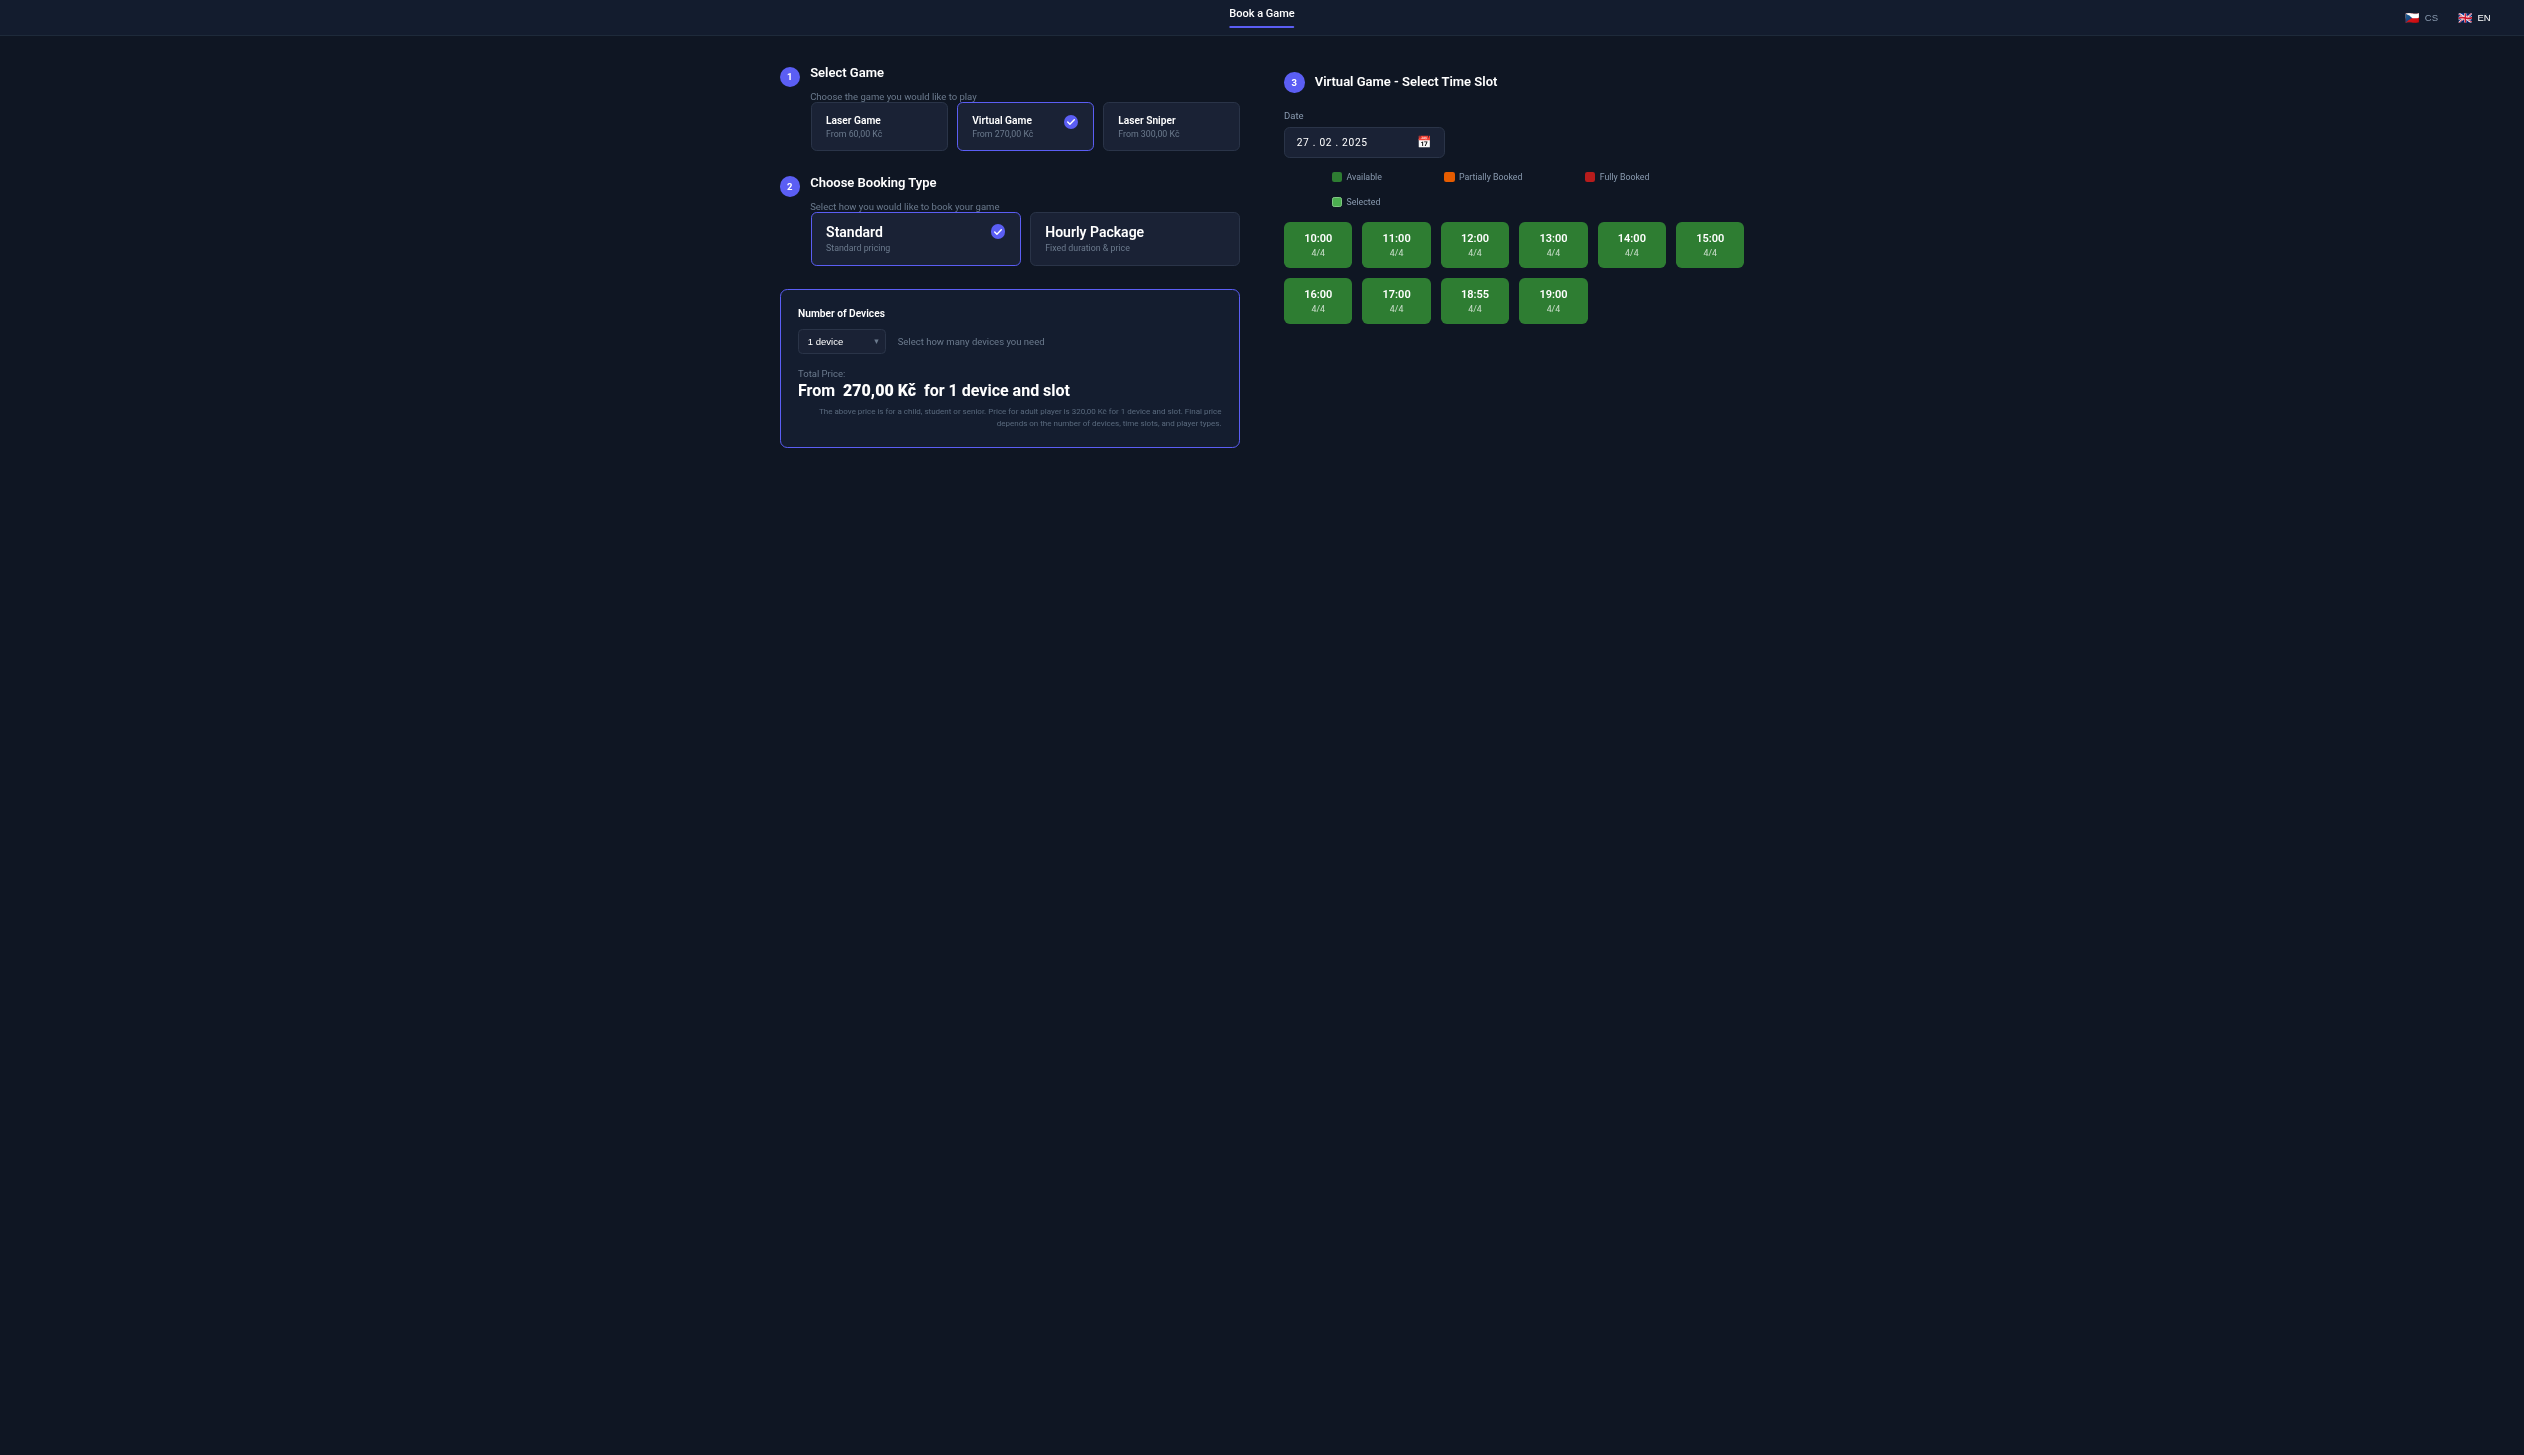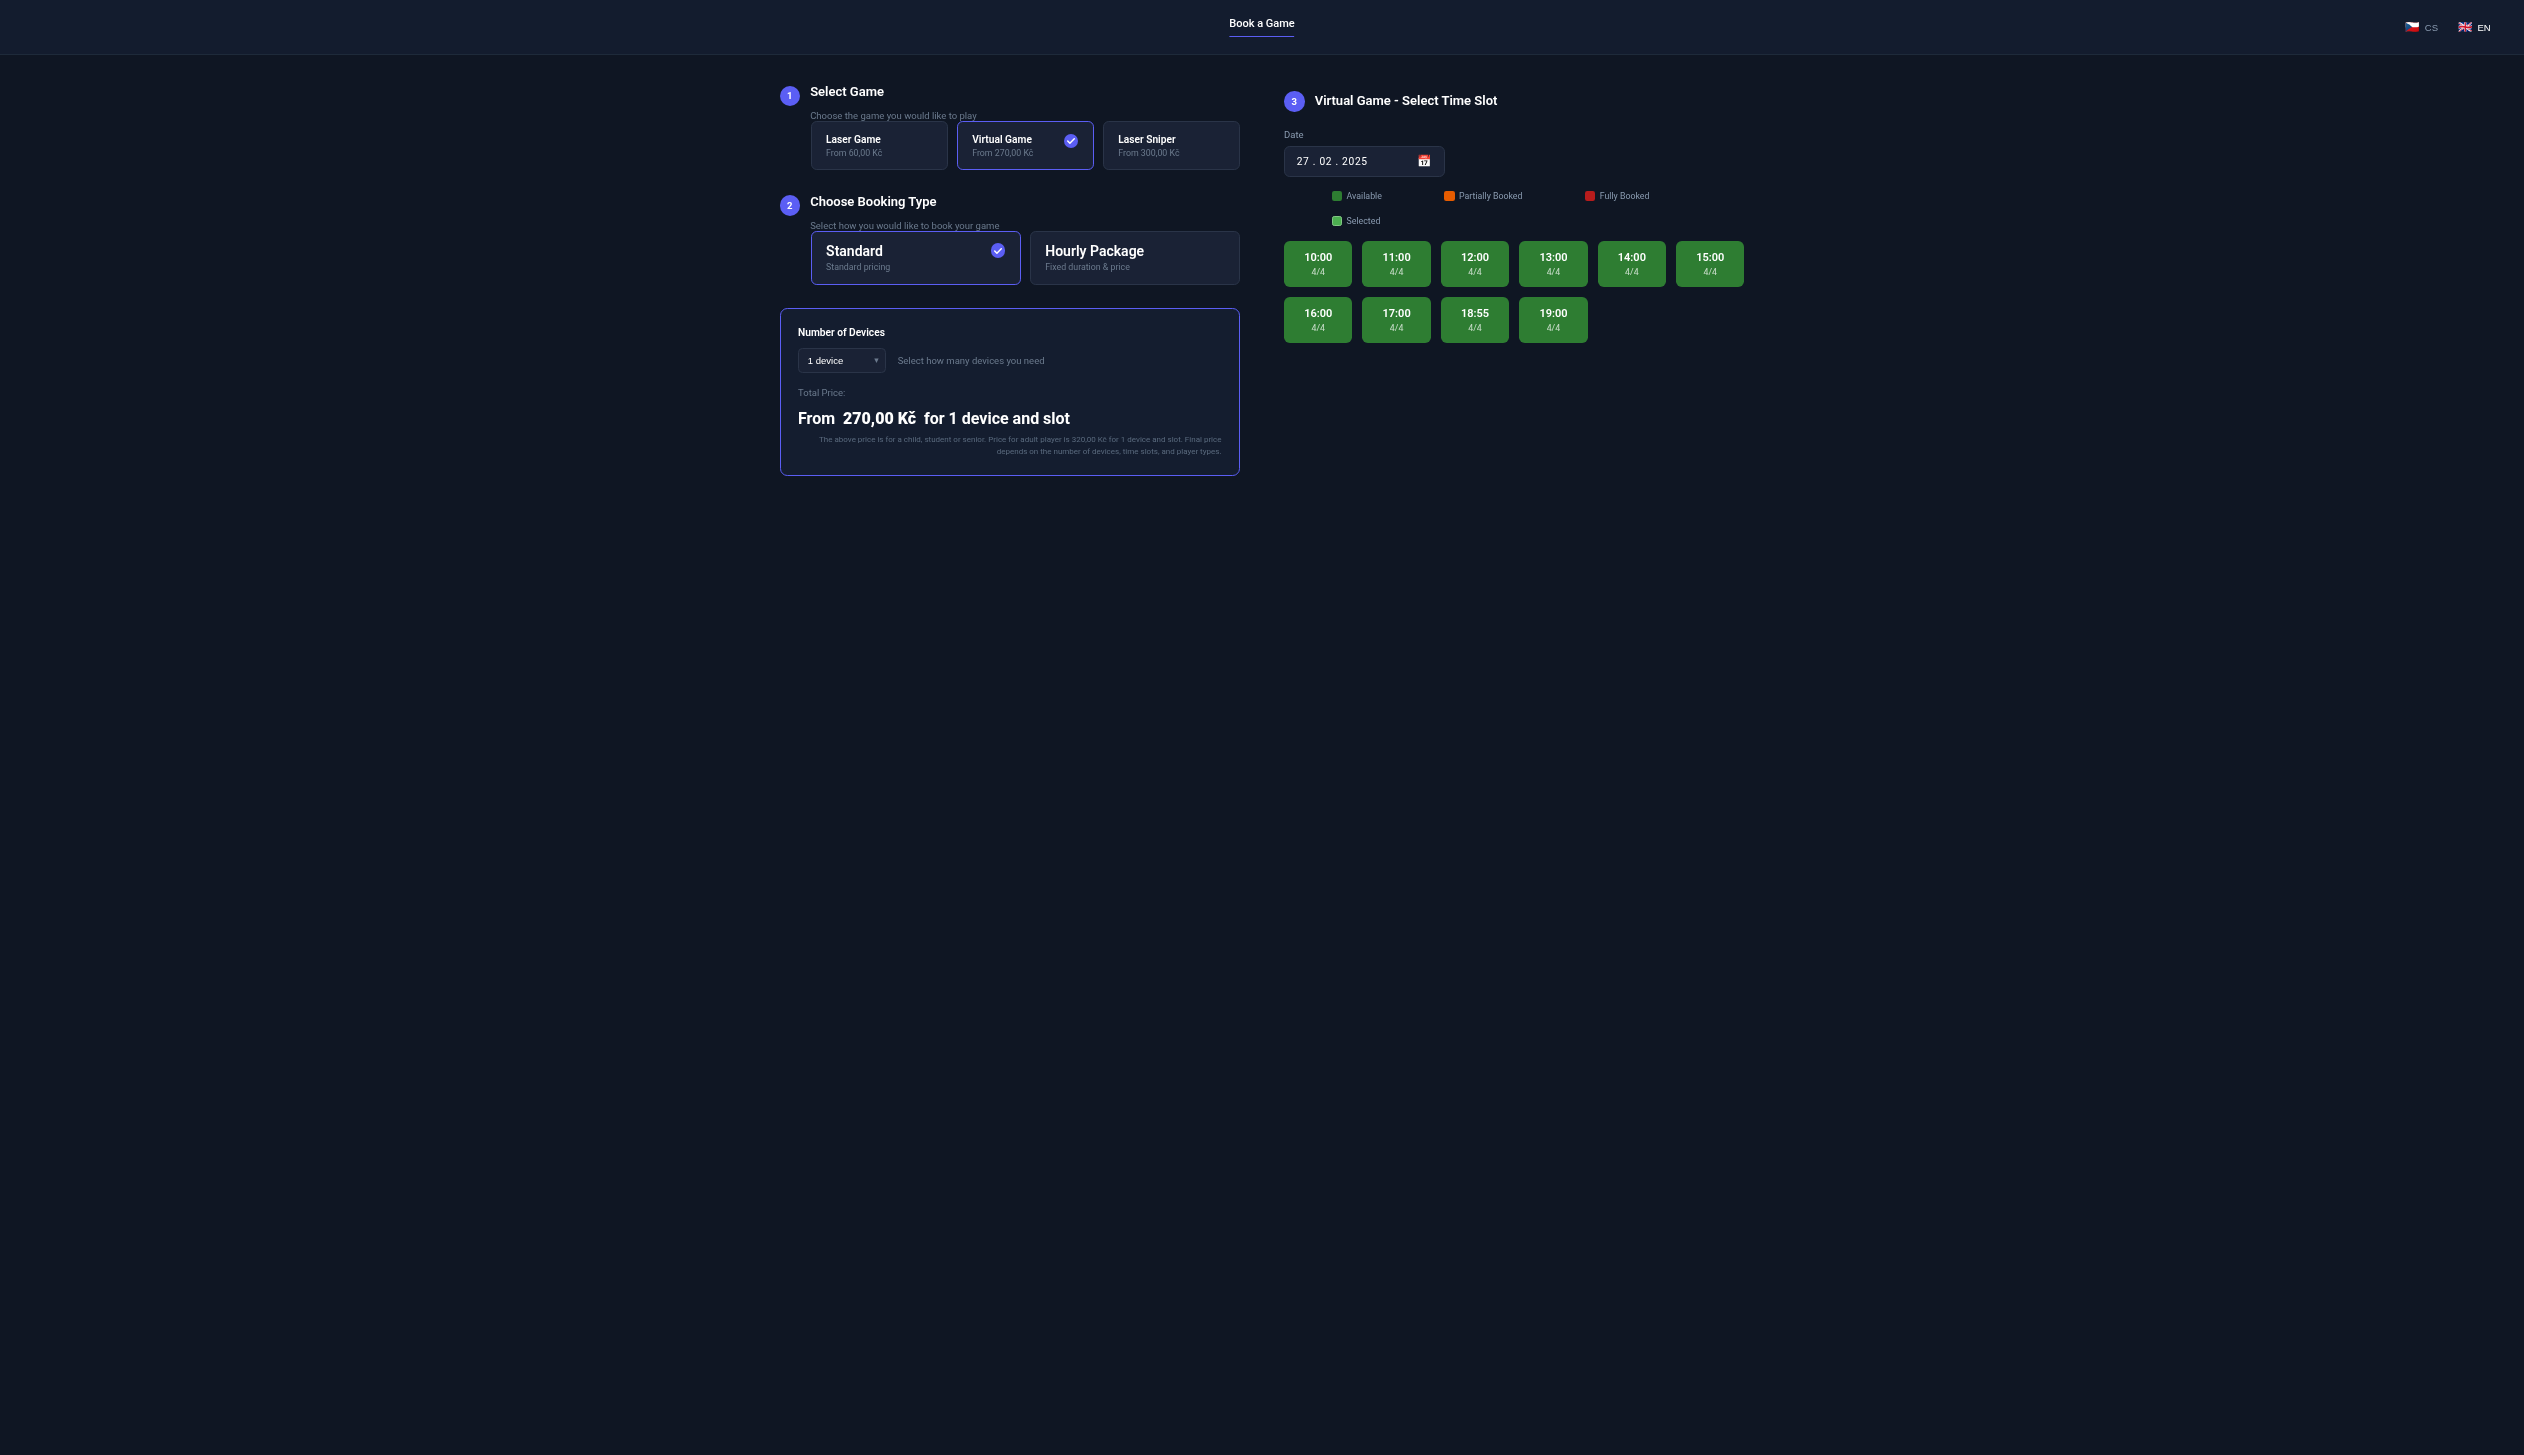--- a/index.html
+++ b/index.html
@@ -9,21 +9,21 @@
       color: #ffffff;
       min-height: 100vh;
     }
     
     .nav {
       background-color: #131c2e;
       display: flex;
       align-items: center;
       justify-content: space-between;
       padding: 0 29px;
-      height: 55px;
+      height: 36px;
       border-bottom: 0.7px solid #1e2a3a;
       position: relative;
     }
     .nav-center {
       position: absolute;
       left: 50%;
       transform: translateX(-50%);
       display: flex;
       flex-direction: column;
       align-items: center;
@@ -155,21 +155,21 @@
     .devices-box {
       margin-left: 0;
       background: #141d2f;
       border: 1.1px solid #5b5ef4;
       border-radius: 7.3px;
       padding: 17.5px;
     }
     .devices-label { font-size: 10.2px; font-weight: 600; color: #ffffff; margin-bottom: 10.2px; }
     .devices-row { display: flex; align-items: center; gap: 11.7px; margin-bottom: 14.6px; }
     .device-select-hint { font-size: 9.5px; color: #6b7a8d; }
-    .total-price-label { font-size: 9.5px; color: #6b7a8d; margin-bottom: 11px; }
+    .total-price-label { font-size: 9.5px; color: #6b7a8d; margin-bottom: 2px; }
     .total-price-value { font-size: 16px; font-weight: 700; color: #ffffff; margin-bottom: 5.8px; }
     .total-price-value strong { color: #ffffff; }
     .total-price-note { font-size: 8px; color: #5a6a7e; line-height: 1.5; text-align: right; }
 
     
     .right-panel { display: flex; flex-direction: column; gap: 14.6px; padding-top: 5.8px; }
     .section3-header { display: flex; align-items: center; gap: 10.2px; margin-bottom: 2.9px; }
     .section3-title { font-size: 13px; font-weight: 600; color: #ffffff; }
 
     

